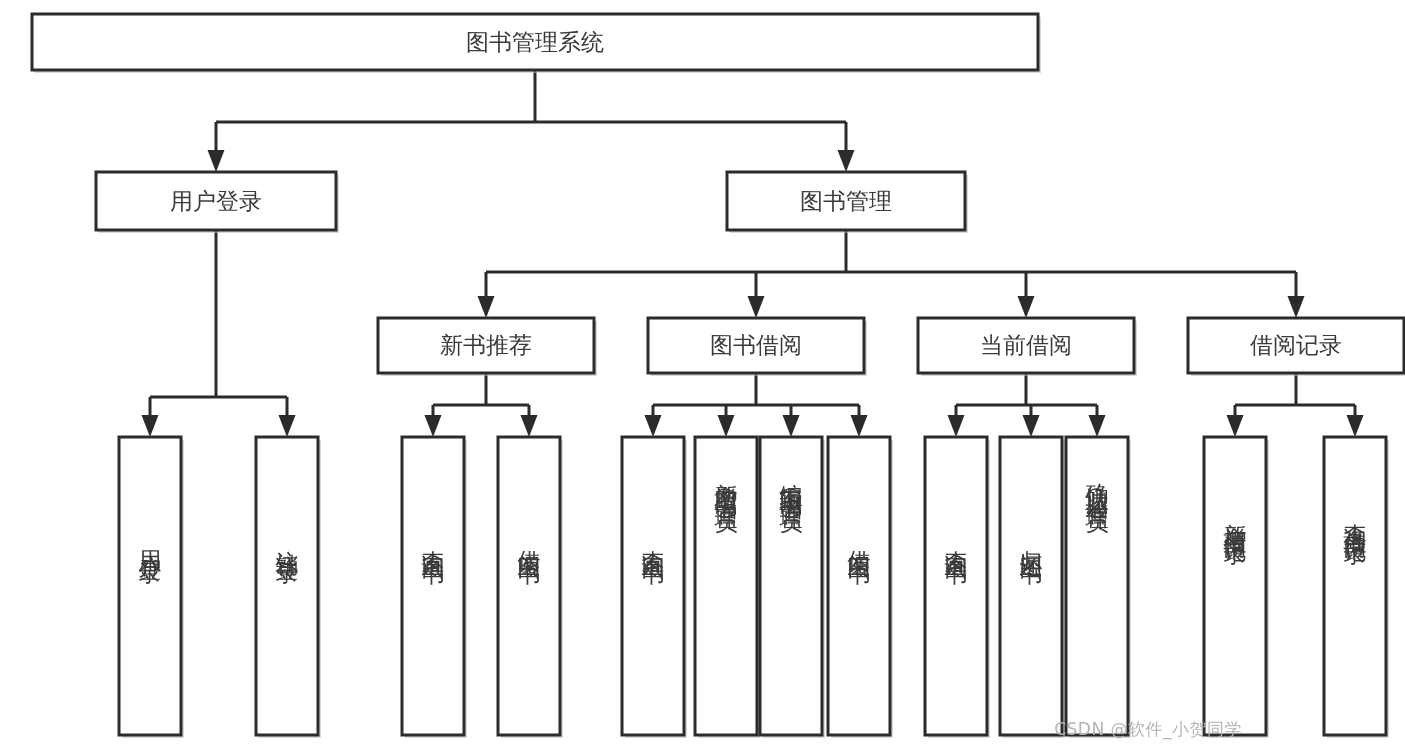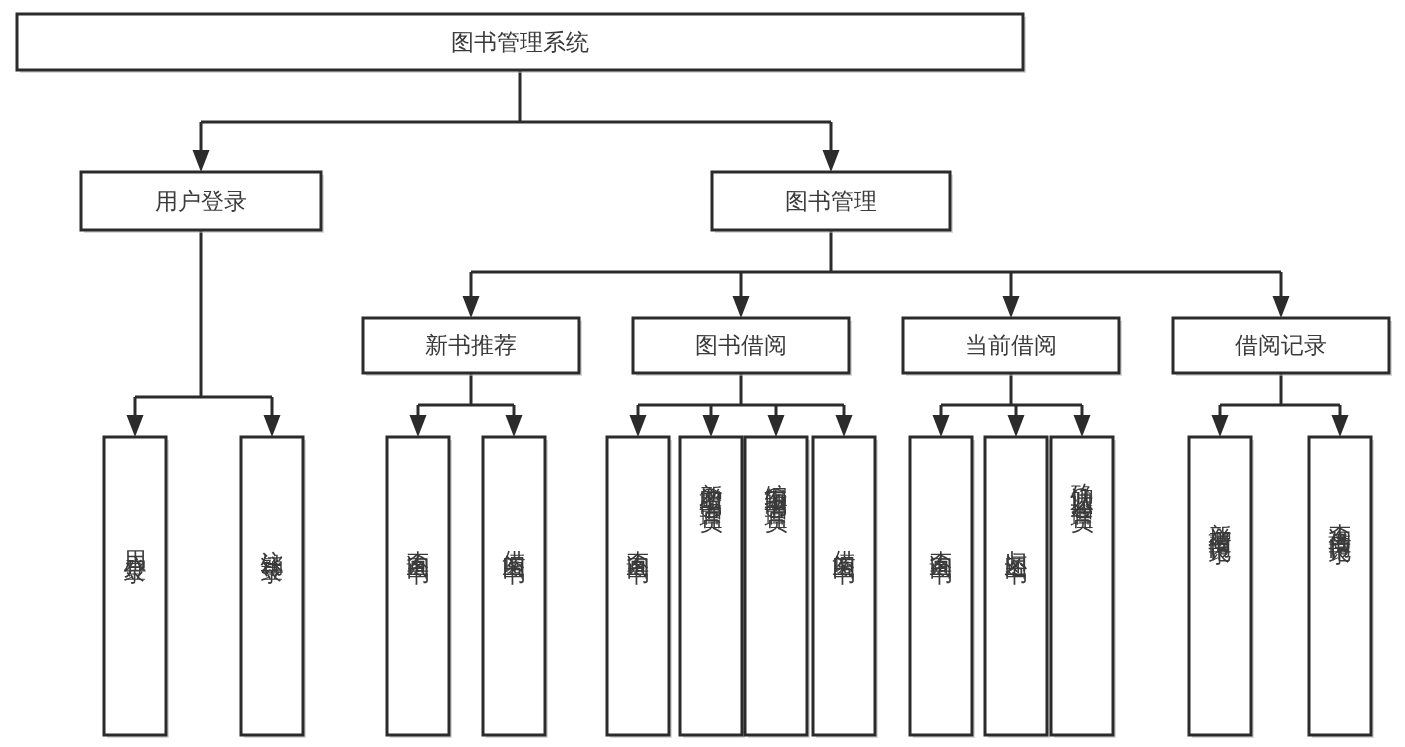--- a/index.html
+++ b/index.html
@@ -10,21 +10,21 @@
   }
   body {
     width: 1405px;
     height: 747px;
     overflow: hidden;
     font-family: "DejaVu Sans", "Liberation Sans", sans-serif;
     position: relative;
   }
   #diagram-root {
     position: absolute;
-    left: 1px;
+    left: 16px;
     top: 0;
     width: 1238px;
     height: 747px;
   }
   svg.diagram-canvas {
     display: block;
     width: 1405px;
     height: 747px;
   }
   .node-box {
@@ -241,13 +241,14 @@
       <div class="vlabel-wrap" style="left: 1050px; top: 437px; width: 62px; height: 298px; padding-top: 27.5px; box-sizing: border-box;">
         <span class="vlabel-text">确认归还（管理员）</span>
       </div>
       <div class="vlabel-wrap" style="left: 1188px; top: 437px; width: 62px; height: 298px; padding-top: 68px; box-sizing: border-box;">
         <span class="vlabel-text">新增借阅记录</span>
       </div>
       <div class="vlabel-wrap" style="left: 1308px; top: 437px; width: 62px; height: 298px; padding-top: 68px; box-sizing: border-box;">
         <span class="vlabel-text">查询借阅记录</span>
       </div>
     </div>
+  <div class="watermark">CSDN @软件_小贺同学</div>
 </div>
 
 </body></html>

